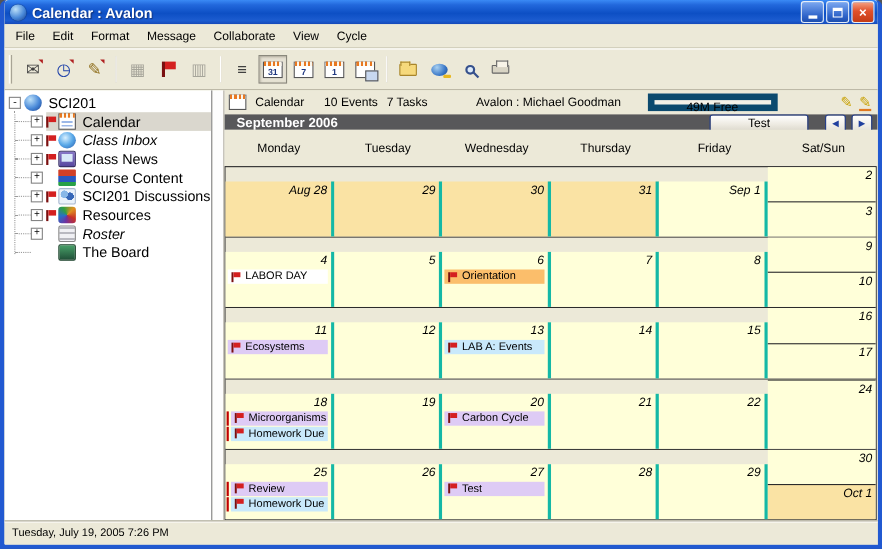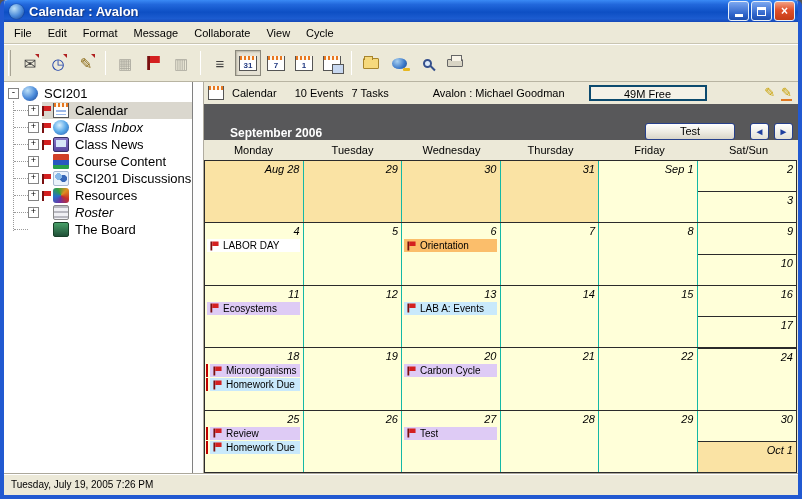--- a/index.html
+++ b/index.html
@@ -92,42 +92,42 @@
   .lbl{padding:1px 3px;color:#000;}
   .it{font-style:italic;}
   
   .panel{flex:1;display:flex;flex-direction:column;overflow:hidden;}
   .infobar{height:22px;flex:none;display:flex;align-items:center;font-size:11px;color:#000;padding:0 6px 0 4px;}
   .infobar .mini-cal{width:16px;height:14px;margin-right:8px;}
   .ib-view{margin-right:18px;}
   .ib-events{margin-right:8px;}
   .ib-tasks{margin-right:0;}
   .ib-account{margin-left:44px;}
-  .free-box{margin-left:24px;width:118px;text-align:center;background:#F4F1E7;border:2px solid #0c4a6e;
+  .free-box{margin-left:24px;width:118px;text-align:center;background:#F4F1E7;border:6px solid #0c4a6e;
     height:16px;line-height:14px;}
   .pencils{margin-left:auto;display:flex;gap:6px;}
   .pencil{color:#C8A000;font-size:13px;line-height:1;}
   .pencil.sig{border-bottom:2px solid #E07820;}
   
-  .month-header{height:36px;flex:none;display:flex;align-items:flex-end;background:var(--month-header-bg);
-    color:#fff;font-size:12px;font-weight:bold;padding:0 5px 0 26px;}
+  .month-header{height:14px;flex:none;display:flex;align-items:flex-start;background:var(--month-header-bg);
+    color:#fff;font-size:12px;font-weight:bold;padding:0 5px 0 11px;}
   .hdr-ctrls{margin-left:auto;display:flex;align-items:center;gap:5px;}
   .today-btn{width:90px;height:17px;font-size:11px;font-family:"Liberation Sans",sans-serif;
     border:1px solid #27408B;border-radius:3px;background:linear-gradient(180deg,#FFFFFF,#EDEAE1 55%,#D9D5C9);
     color:#000;line-height:13px;padding:0;margin-right:10px;}
   .nav-btn{width:19px;height:17px;display:inline-flex;align-items:center;justify-content:center;
     border:1px solid #27408B;border-radius:3px;background:linear-gradient(180deg,#FFFFFF,#E4E1D6);
     color:#1F3F9F;font-size:10px;line-height:1;}
   
-  .day-headers{height:20px;flex:none;display:grid;grid-template-columns:repeat(6,1fr);background:#ECE9D8;
+  .day-headers{height:33px;flex:none;display:grid;grid-template-columns:repeat(6,1fr);background:#ECE9D8;
     font-size:11px;align-items:center;text-align:center;color:#000;}
   .grid{flex:1;display:flex;flex-direction:column;border:1px solid #2b2b2b;margin-right:1px;}
   .week-row{flex:1;display:grid;grid-template-columns:repeat(6,1fr);min-height:0;}
   .week-row + .week-row{border-top:1px solid #2b2b2b;}
-  .day-cell{position:relative;border-right:1px solid #14b8a6;overflow:hidden;background:var(--cell-current);}
+  .day-cell{position:relative;border-right:3px solid #14b8a6;overflow:hidden;background:var(--cell-current);margin-top:13px;}
   .day-cell.other{background:var(--cell-other);}
   .weekend-cell{display:flex;flex-direction:column;min-height:0;}
   .half{flex:1;overflow:hidden;background:var(--cell-current);position:relative;}
   .half.other{background:var(--cell-other);}
   .half.sun{border-top:1px solid #2b2b2b;}
   .date{display:block;text-align:right;padding:2px 3px 0 0;font-style:italic;font-size:11px;height:15px;color:#000;}
   .event{height:13px;margin:1px 3px 0 2px;display:flex;align-items:center;gap:4px;font-size:10px;
     padding-left:3px;color:#000;position:relative;}
   .event .cflag{transform:scale(.9);}
   .event.white{background:var(--event-white);}

